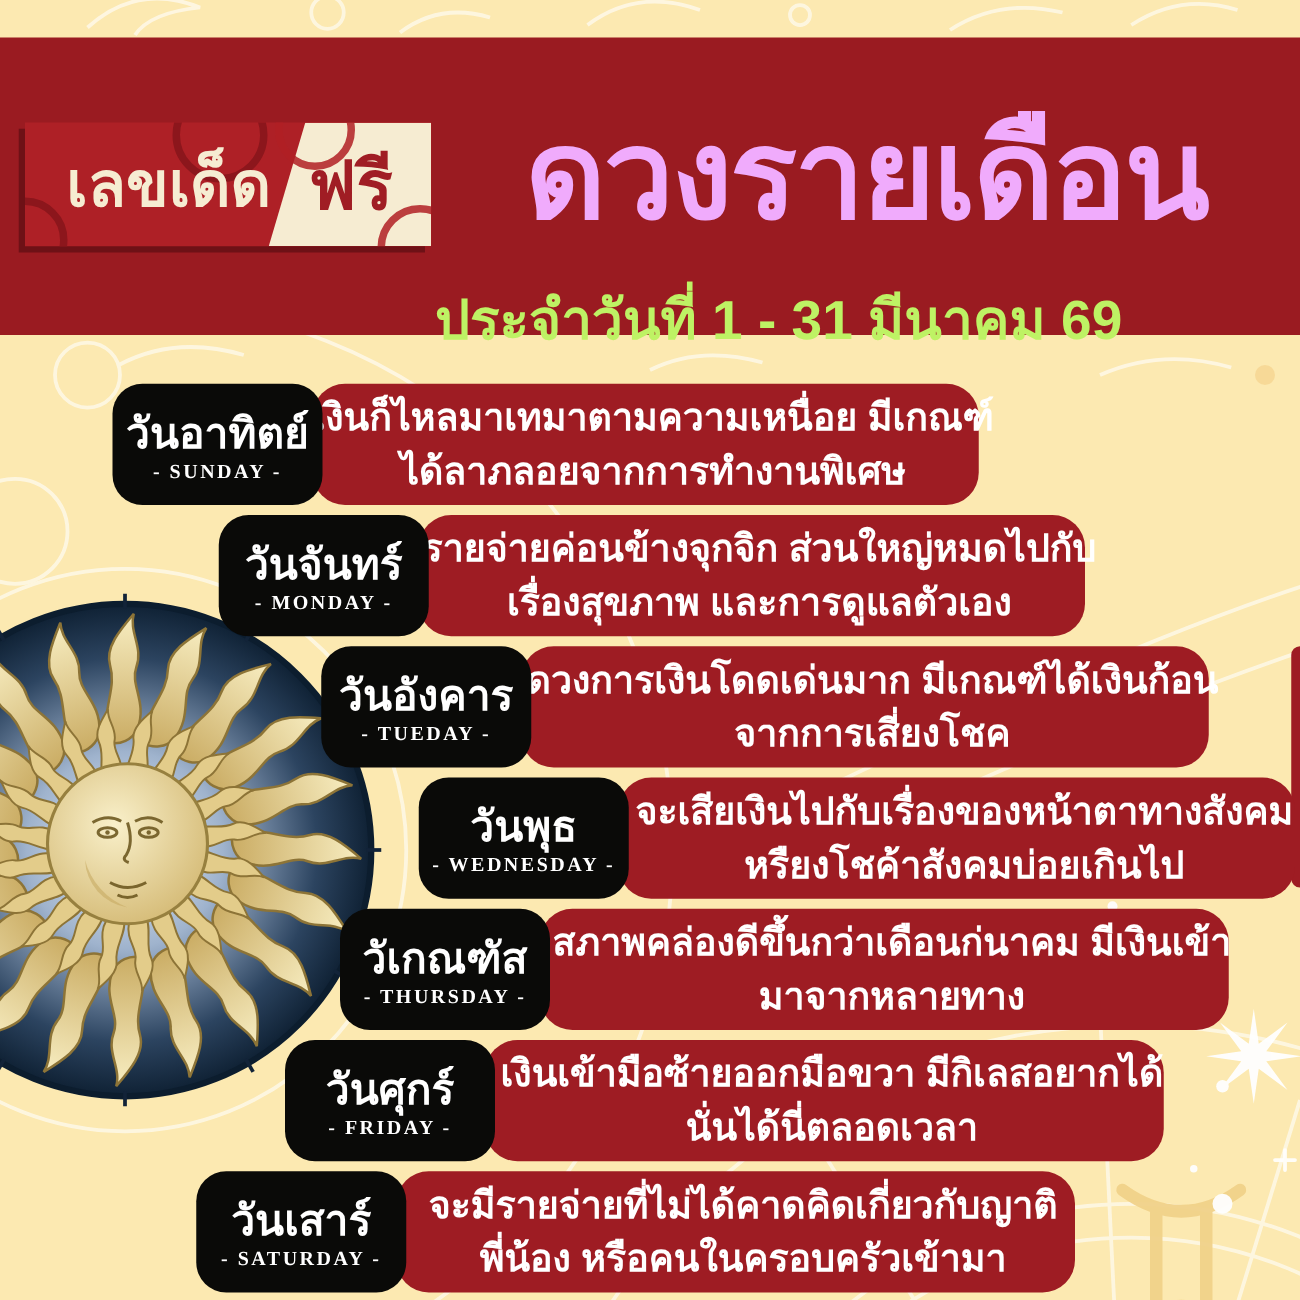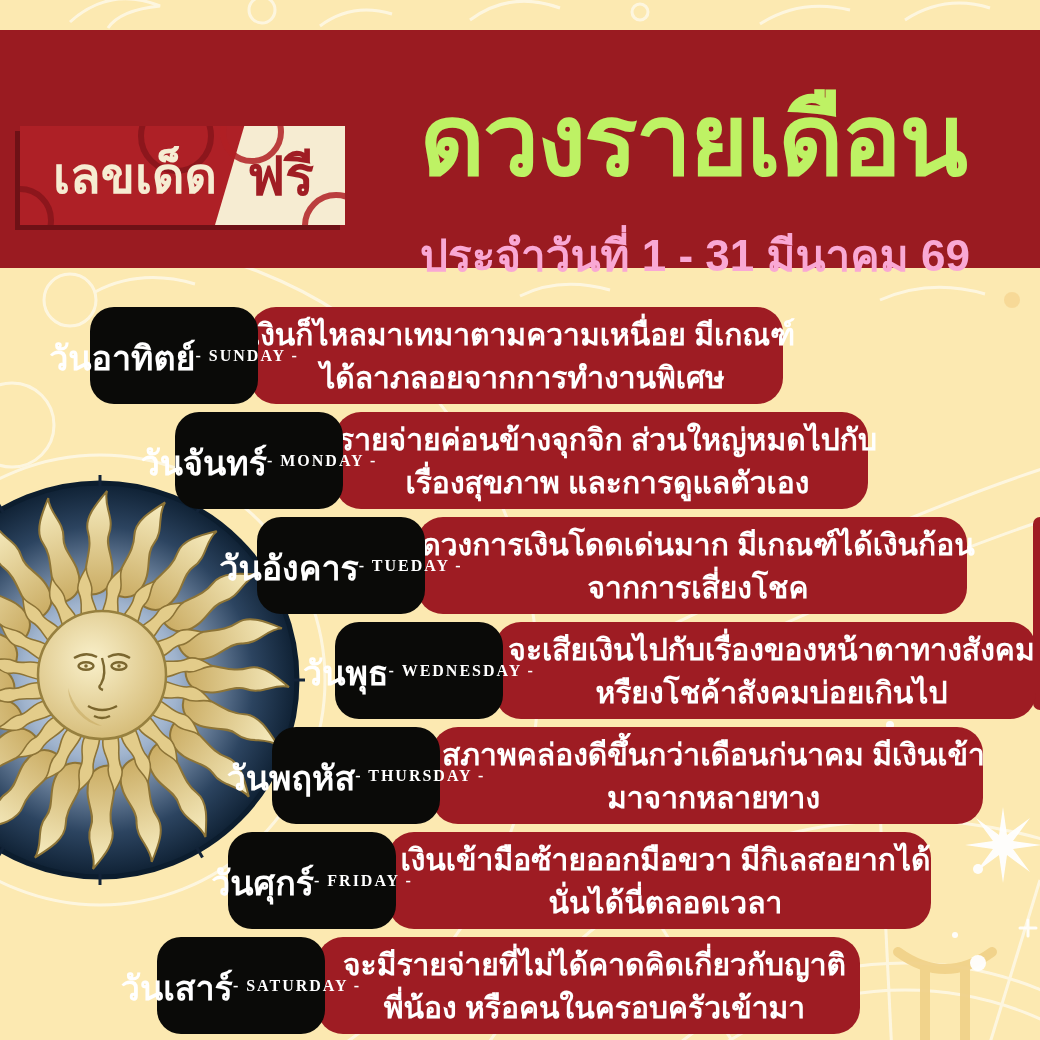--- a/index.html
+++ b/index.html
@@ -9,41 +9,41 @@
     font-family:"Liberation Sans","DejaVu Sans",sans-serif;
   }
   .abs{position:absolute;}
   
   #decor{left:0;top:0;width:1040px;height:1040px;z-index:0;}
   
   #sun-svg{left:-112px;top:468px;width:424px;height:424px;z-index:1;}
   
   .banner{left:0;top:30px;width:1040px;height:238px;background:#9a1b21;z-index:2;}
   .logo{position:absolute;left:20px;top:68px;width:325px;height:99px;background:#ae2026;
-        box-shadow:-5px 5px 0 rgba(58,6,9,.45);overflow:hidden;margin-top:28px;}
+        box-shadow:-5px 5px 0 rgba(58,6,9,.45);overflow:hidden;}
   .logo-main{position:absolute;left:0;top:0;width:230px;height:99px;display:flex;align-items:center;justify-content:center;
         color:#f6ecd2;font-size:50px;font-weight:800;z-index:2;}
   .logo-badge-bg{position:absolute;left:0;top:0;width:325px;height:99px;background:#f6ecd2;
         clip-path:polygon(69% 0,100% 0,100% 100%,60% 100%);z-index:1;}
   .logo-badge{position:absolute;left:196px;top:0;width:129px;height:99px;display:flex;align-items:center;justify-content:center;
         color:#a01d24;font-size:54px;font-weight:800;z-index:2;font-family:Liberation Mono, monospace;}
   .logo-emblem{position:absolute;border-radius:50%;border:6px solid #8c161c;z-index:1;}
   .logo-emblem.cream{border-color:#b02025;z-index:2;opacity:.85;}
   .banner-title{position:absolute;left:350px;top:58px;width:686px;text-align:center;
-        color:#bef264;font-size:100px;font-weight:800;line-height:1.05;letter-spacing:-2px;white-space:nowrap;}
-  .banner-sub{position:absolute;left:360px;top:190px;width:670px;text-align:center;
-        color:#f9a8d4;font-size:44px;font-weight:800;white-space:nowrap;}
+        color:#f0abfc;font-size:100px;font-weight:800;line-height:1.05;letter-spacing:-2px;white-space:nowrap;}
+  .banner-sub{position:absolute;left:348px;top:190px;width:670px;text-align:left;
+        color:#bef264;font-size:44px;font-weight:800;white-space:nowrap;}
   
   .row{position:absolute;height:97px;left:0;width:1040px;z-index:3;}
   .msg{position:absolute;top:0;height:97px;background:#9e1c23;border-radius:26px;
        display:flex;flex-direction:column;justify-content:center;align-items:center;
        padding:0 8px 0 20px;box-sizing:border-box;}
   .msg-line{color:#ffffff;font-size:30px;font-weight:800;line-height:43px;white-space:nowrap;text-align:center;}
   .pill{position:absolute;top:0;width:168px;height:97px;background:#0a0a08;border-radius:24px;
-        display:flex;flex-direction:row;justify-content:center;align-items:center;}
+        display:flex;flex-direction:column;justify-content:center;align-items:center;}
   .pill-thai{color:#ffffff;font-size:34px;font-weight:800;line-height:40px;white-space:nowrap;margin-top:4px;}
   .pill-eng{color:#ffffff;font-size:16px;font-weight:700;letter-spacing:2px;line-height:22px;
         font-family:Liberation Serif, serif;font-variant:small-caps;white-space:nowrap;}
   .edge-sliver{position:absolute;right:0;top:517px;width:7px;height:193px;background:#9e1c23;
         border-radius:8px 0 0 8px;z-index:2;}
 </style>
 </head>
 <body>
 
 <svg id="decor" class="abs" viewBox="0 0 1040 1040" fill="none">
@@ -261,21 +261,21 @@
     <div class="pill-eng">- WEDNESDAY -</div>
   </div>
 </div>
 
 <div class="row" style="top:727px">
   <div class="msg" style="left:432px;width:551px">
     <div class="msg-line">สภาพคล่องดีขึ้นกว่าเดือนก่นาคม มีเงินเข้า</div>
     <div class="msg-line">มาจากหลายทาง</div>
   </div>
   <div class="pill" style="left:272px">
-    <div class="pill-thai">วันพฤหัส</div>
+    <div class="pill-thai">วัเกณฑัส</div>
     <div class="pill-eng">- THURSDAY -</div>
   </div>
 </div>
 
 <div class="row" style="top:832px">
   <div class="msg" style="left:388px;width:543px">
     <div class="msg-line">เงินเข้ามือซ้ายออกมือขวา มีกิเลสอยากได้</div>
     <div class="msg-line">นั่นได้นี่ตลอดเวลา</div>
   </div>
   <div class="pill" style="left:228px">

